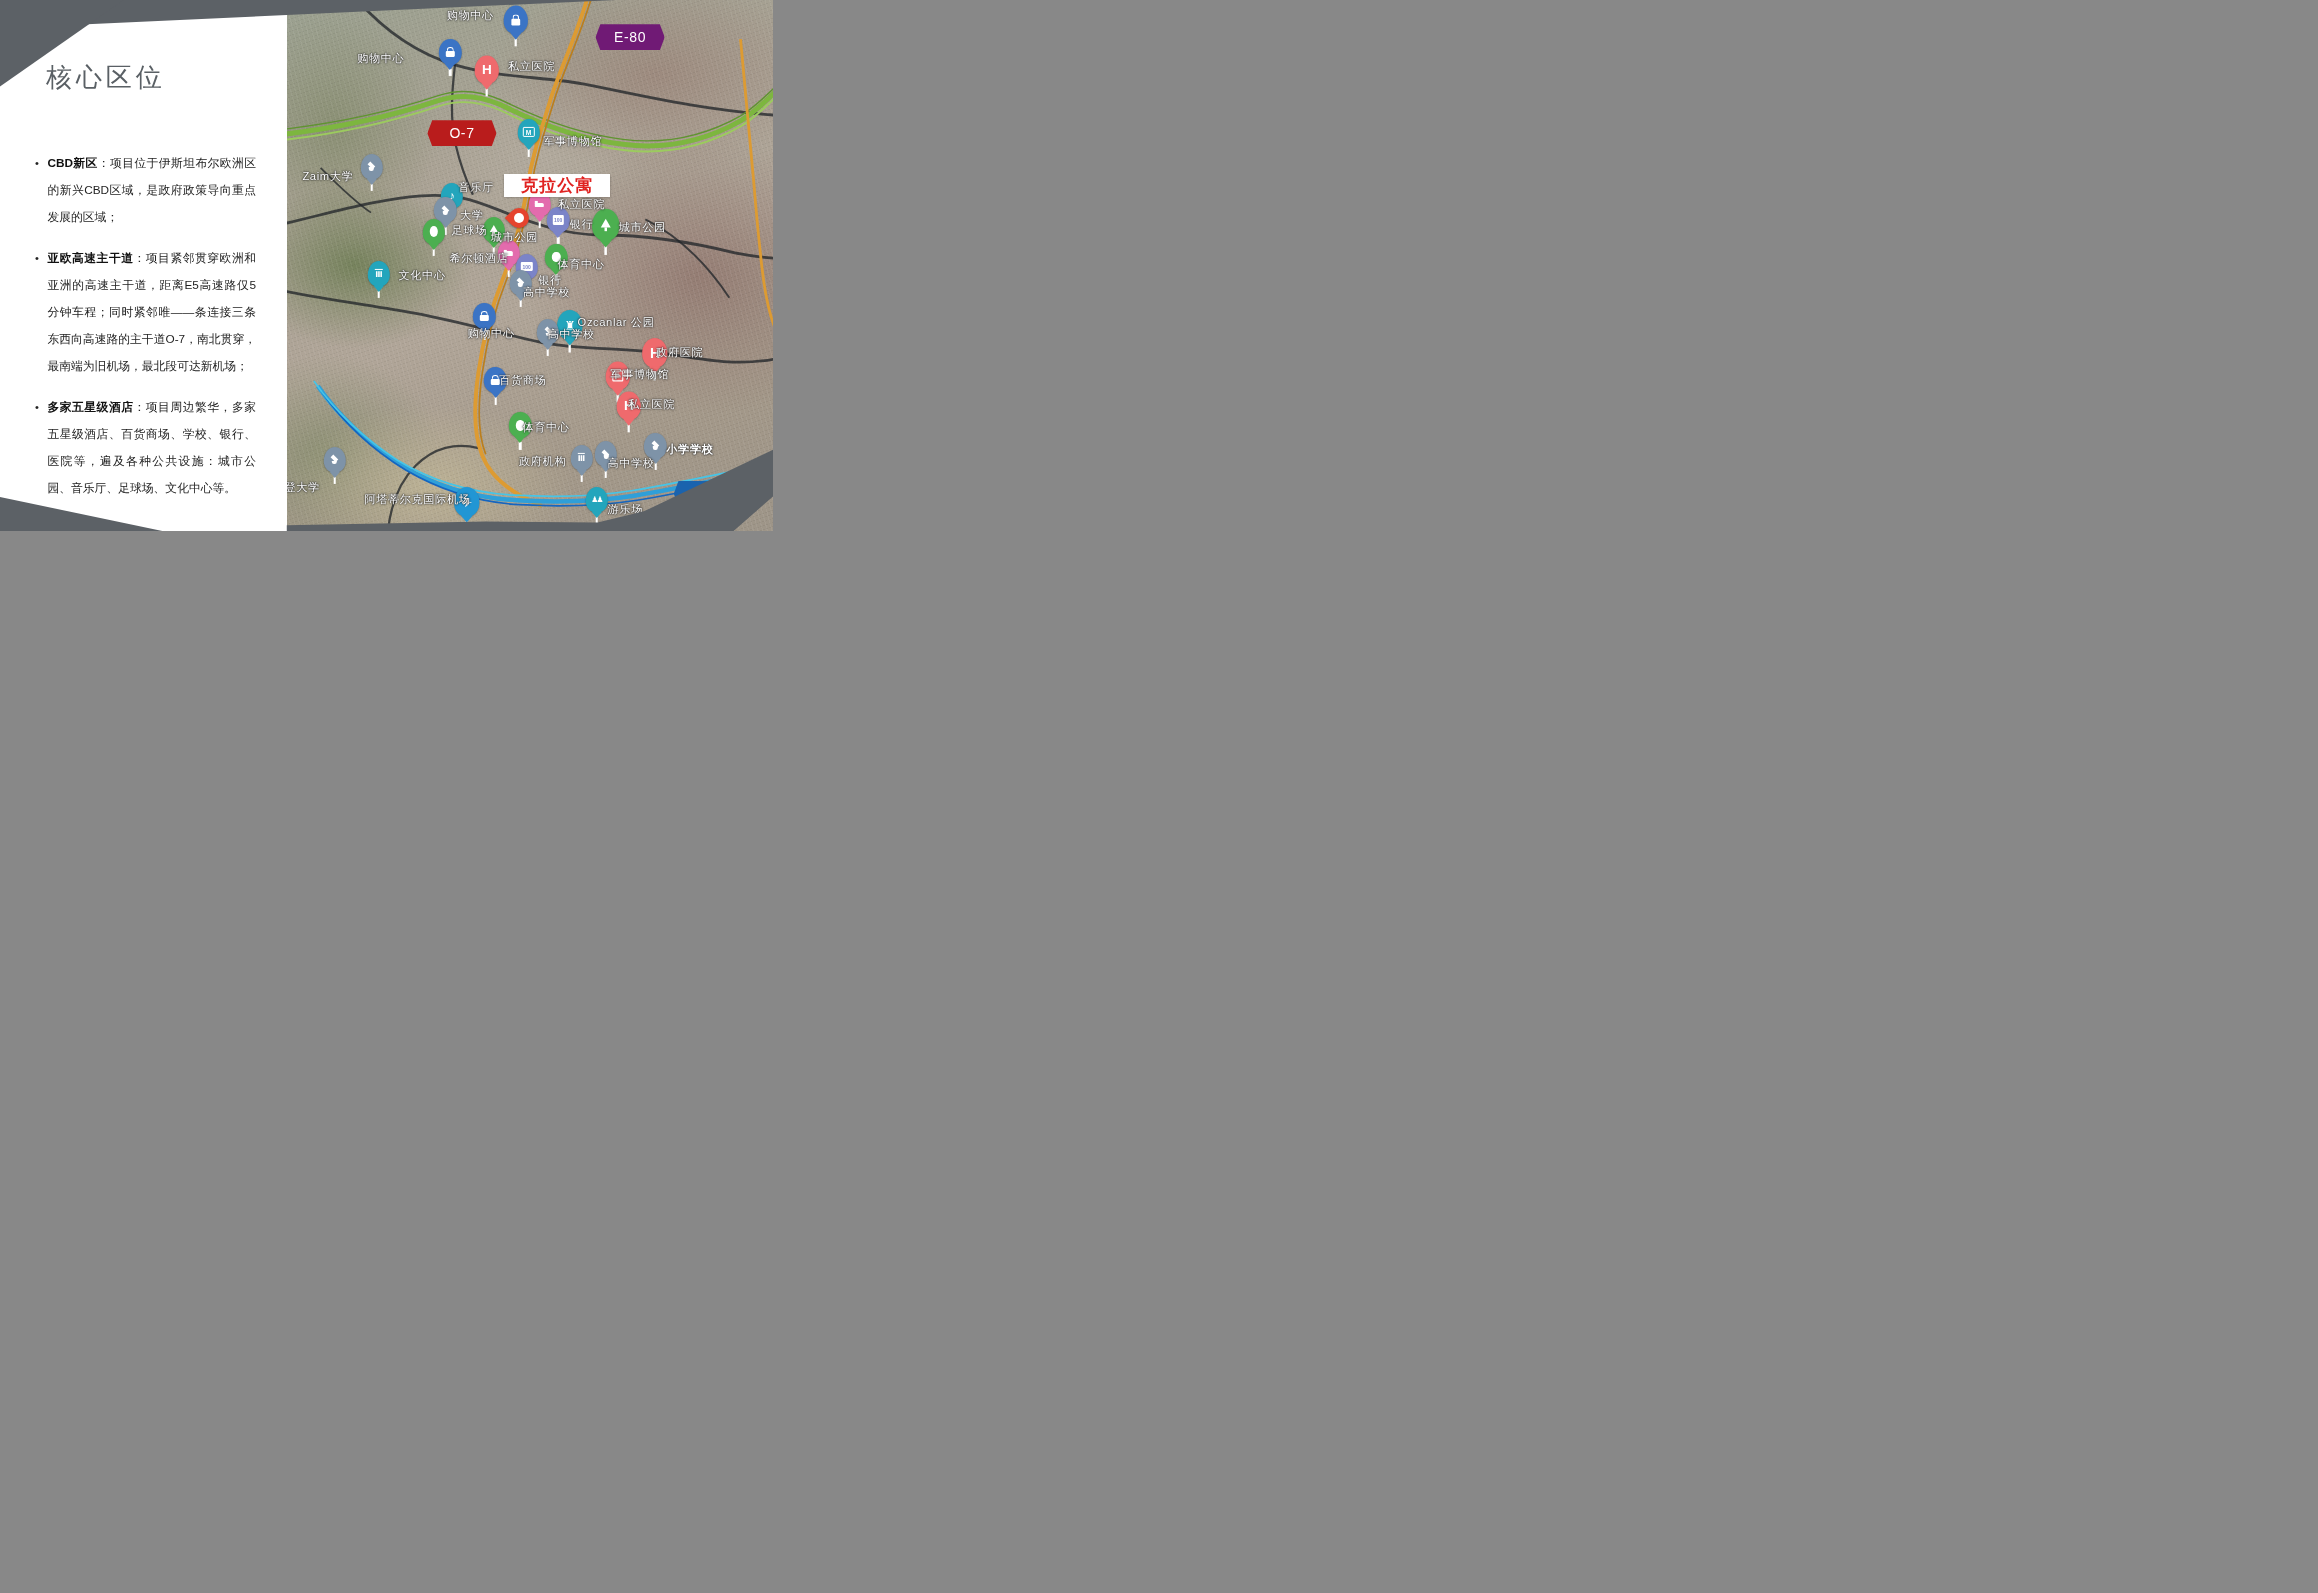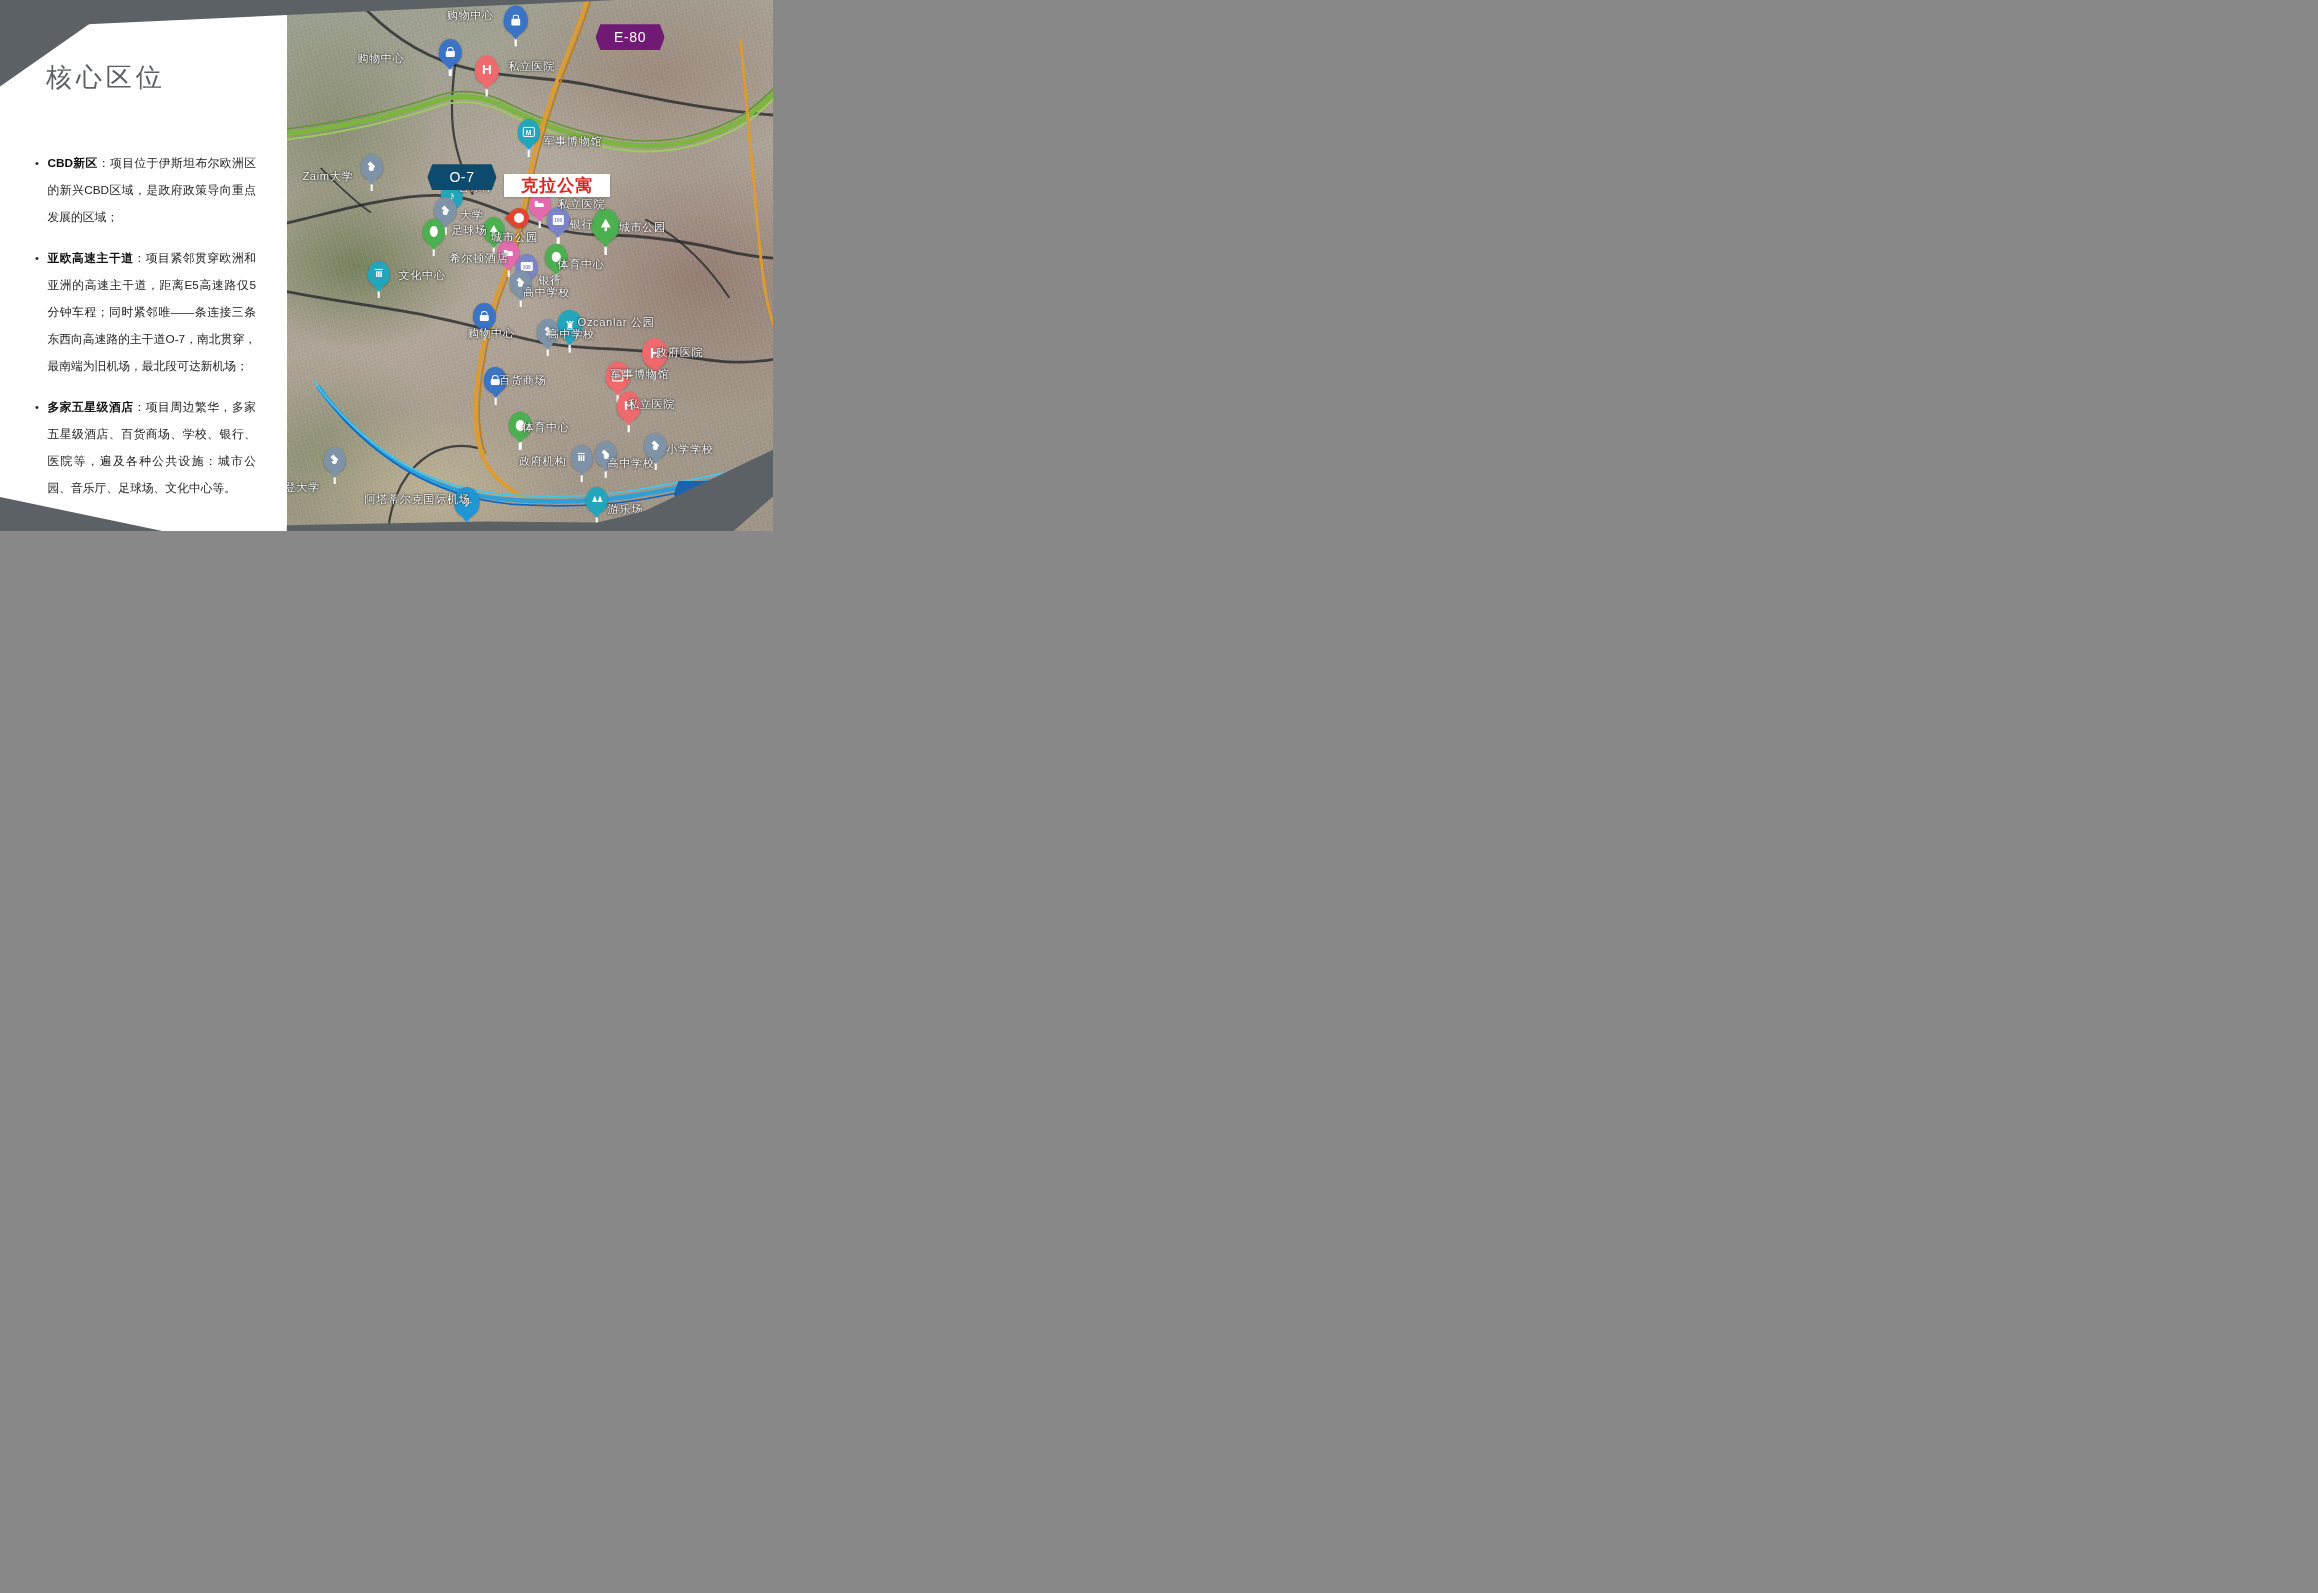--- a/index.html
+++ b/index.html
@@ -278,21 +278,21 @@
           <span class="balloon">
             <span class="m-icon icon-circle"></span>
           </span>
         </div>
         <div class="poi-label" style="left: 53.3%; top: 80.5%;">体育中心</div>
         <div class="poi" style="left: 75.8%; top: 84.3%; --c: #7e93a8;">
           <span class="balloon">
             <span class="m-icon icon-grad"></span>
           </span>
         </div>
-        <div class="poi-label" style="left: 82.9%; top: 84.5%;">小学学校</div>
+        <div class="poi-label" style="left: 82.9%; top: 84.5%; font-weight: bold;">小学学校</div>
         <div class="poi" style="left: 60.6%; top: 86.6%; --c: #7e93a8;">
           <span class="balloon">
             <span class="m-icon icon-inst"></span>
           </span>
         </div>
         <div class="poi-label" style="left: 52.6%; top: 86.9%;">政府机构</div>
         <div class="poi" style="left: 65.6%; top: 85.9%; --c: #7e93a8;">
           <span class="balloon">
             <span class="m-icon icon-grad"></span>
           </span>
@@ -316,21 +316,21 @@
           </span>
         </div>
         <div class="poi-label" style="left: 3.1%; top: 91.7%;">登大学</div>
       </div>
 
     <div class="project-box">
       <span style="color: rgb(224, 35, 33);">克拉公寓</span>
     </div>
     <div class="project-pin" style="background: rgb(229, 67, 46);"></div>
   <div class="badge" style="left: 70.6%; top: 7%; background: #701a75; position: absolute; z-index: 12;">E-80</div>
-      <div class="badge" style="left: 36%; top: 25.1%; background: #0c4a6e; position: absolute; z-index: 12; margin-top: 44px;">O-7</div>
+      <div class="badge" style="left: 36%; top: 25.1%; background: #b91c1c; position: absolute; z-index: 12;">O-7</div>
       <div class="badge" style="left: 86.7%; top: 93%; background: rgb(26, 99, 174); position: absolute; z-index: 12;">E-5</div>
     </div>
 
   <div class="left-panel">
     <h1 class="title" style="color: rgb(90, 96, 101);">核心区位</h1>
     <ul class="bullets">
       <li>
         <p><b>CBD新区</b><span>：项目位于伊斯坦布尔欧洲区的新兴CBD区域，是政府政策导向重点发展的区域；</span></p>
       </li>
       <li>

